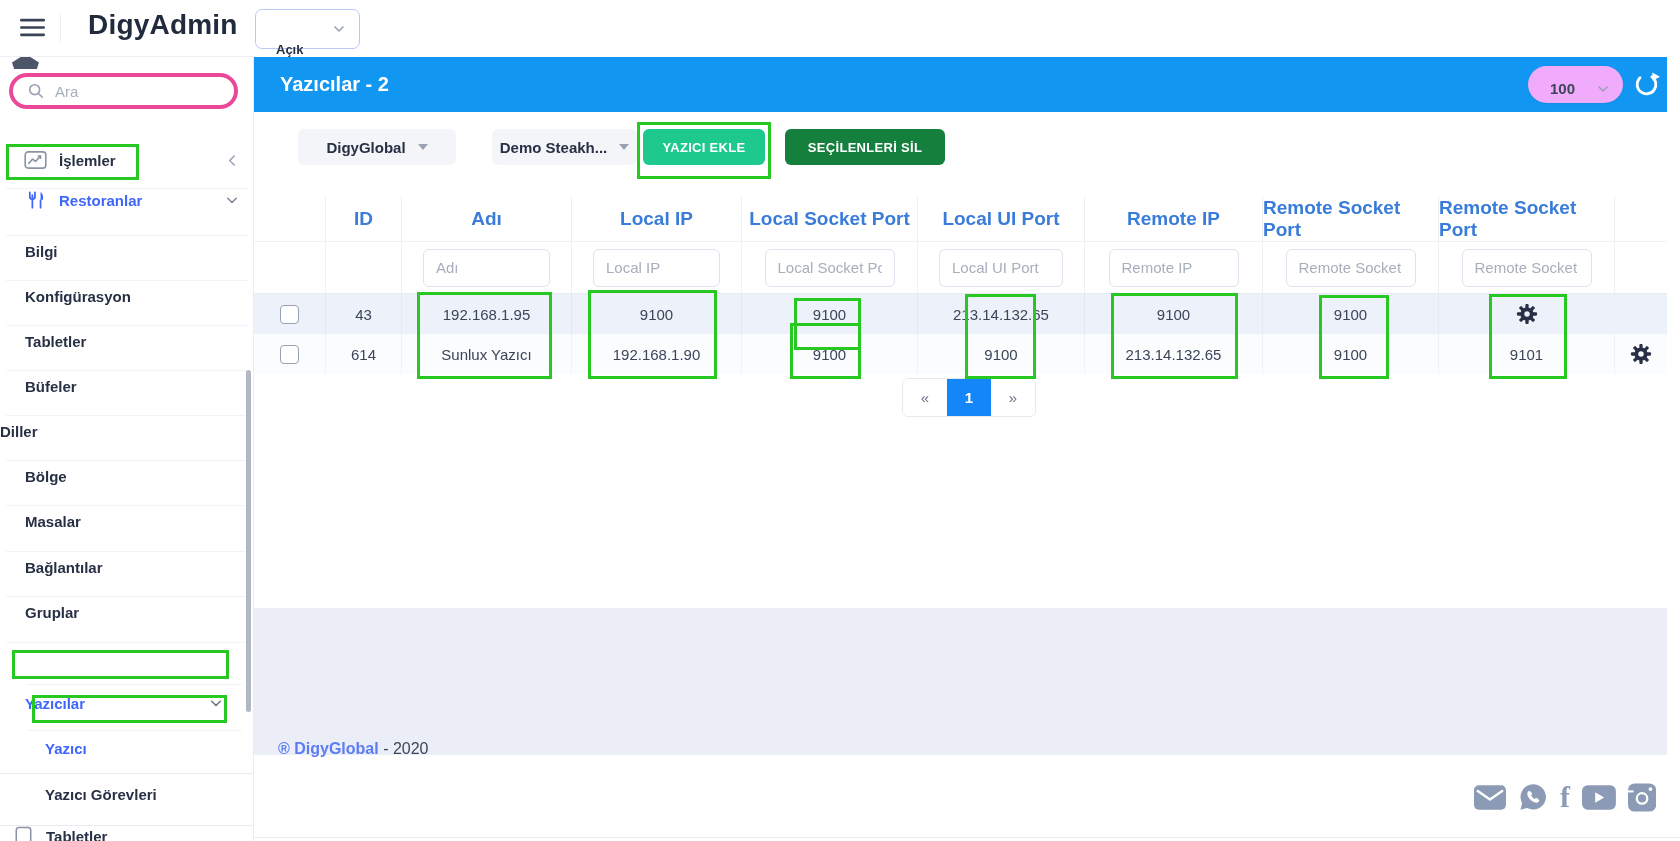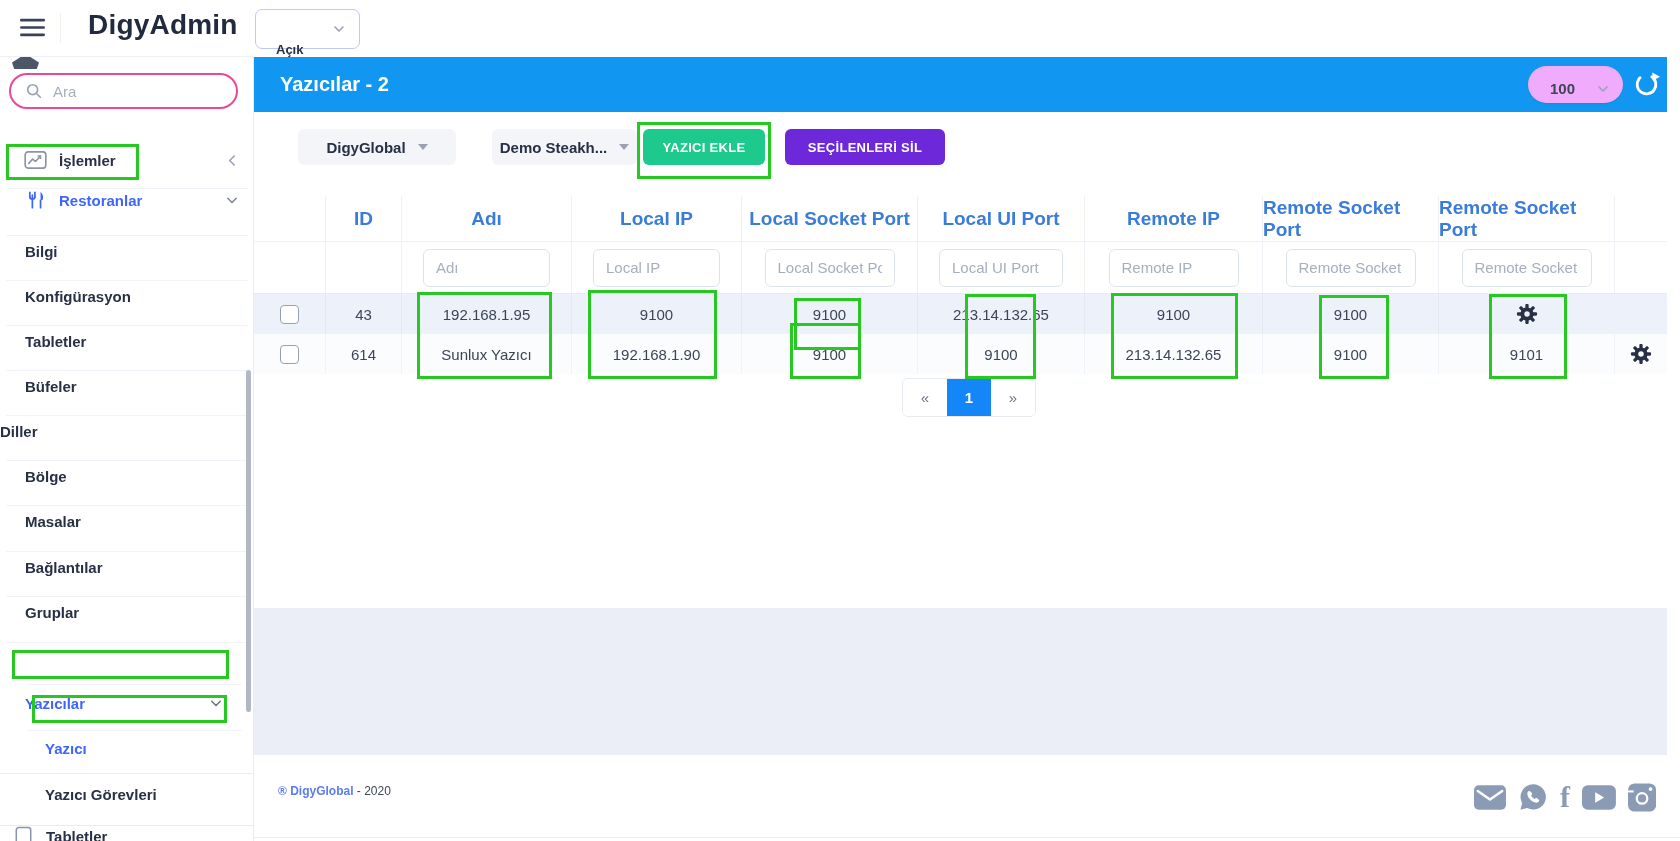--- a/index.html
+++ b/index.html
@@ -18,21 +18,21 @@
     border:1px solid #bcc9f6; border-radius:7px; display:flex; align-items:center; justify-content:space-between;
     padding:0 14px 0 20px; cursor:pointer; }
   .acik-btn span { font-size:13px; font-weight:700; color:#273044;margin-top:40px; }
 
   
   .sidebar { position:absolute; left:0; top:57px; width:254px; height:784px; background:#fff;
     border-right:1px solid #e9ecf3; overflow:hidden; z-index:4; }
   .side-top-line { position:absolute; left:0; top:56px; width:254px; height:1px; background:#eef0f5; z-index:6; }
   .partial-icon { position:absolute; left:12px; top:0px; width:27px; height:12px; background:#4d5568;
     clip-path:polygon(8% 100%, 0 45%, 32% 0, 68% 0, 100% 45%, 92% 100%); }
-  .search-pill { position:absolute; left:9px; top:16px; width:229px; height:36px; border:2px solid #ec4899;
+  .search-pill { position:absolute; left:9px; top:16px; width:229px; height:36px; border:4px solid #ec4899;
     border-radius:18px; display:flex; align-items:center; padding-left:14px; gap:10px; background:#fff; }
   .search-pill .ph { font-size:15px; color:#a7aebc; }
   .srow { position:absolute; left:0; width:254px; display:flex; align-items:center;margin-top:38px; }
   .srow .lbl { font-size:15px; font-weight:700; color:#273044; }
   .srow .lbl.blue, .sub .lbl.blue { color:#3f66fb; }
   .sub .lbl { font-size:15px; font-weight:700; color:#273044; }
   .chev-right { position:absolute; right:18px; }
   .divider { position:absolute; left:6px; width:242px; height:1px; background:#f1f3f8; }
   .divider.full { left:0; width:254px; background:#e9ecf3; }
   .divider.short { left:27px; width:215px; }
@@ -81,21 +81,21 @@
 
   
   .pager { position:absolute; left:902px; top:378px; display:flex; border:1px solid #e7eaf1; border-radius:6px;
     overflow:hidden; background:#fff; z-index:2; }
   .pager .pcell { width:44px; height:37px; display:flex; align-items:center; justify-content:center;
     font-size:15px; color:#6a7385; cursor:pointer; border:none; background:#fff; font-family:inherit; }
   .pager .pcell.active { background:#1486f8; color:#fff; font-weight:700; }
 
   
   .grayband { position:absolute; left:254px; top:608px; width:1413px; height:147px; background:#ebeef6; }
-  .footer-text { position:absolute; left:278px; top:784px; font-size:12px; color:#3c4656; }
+  .footer-text { position:absolute; left:278px; top:740px; font-size:16px; color:#3c4656; }
   .footer-text .brand { color:#5b7cf2; font-weight:700; }
   .social { position:absolute; left:1474px; top:781px; width:182px; height:32px; display:flex;
     align-items:center; gap:12px; }
   .social > * { cursor:pointer; }
   .fb-f { font-size:30px; font-weight:700; color:#8c9bb5; line-height:26px; font-family:"Liberation Serif", serif; }
   .footer-line { position:absolute; left:254px; top:837px; width:1426px; height:1px; background:#eaedf3; }
 
   
   .annot { position:absolute; border:3px solid #26c821; z-index:60; pointer-events:none; background:transparent; }
 </style>
@@ -254,21 +254,21 @@
 
 <div class="ddl" style="left:298px;width:158px;">
   <span>DigyGlobal</span>
   <i class="caret"></i>
 </div>
 <div class="ddl" style="left:492px;width:145px;">
   <span>Demo Steakh...</span>
   <i class="caret"></i>
 </div>
 <button class="btn green" style="left: 643px; width: 122px; background: rgb(29, 201, 141);">YAZICI EKLE</button>
-<button class="btn orange" style="left: 785px; width: 160px; background: #6d28d9;">SEÇİLENLERİ SİL</button>
+<button class="btn orange" style="left: 785px; width: 160px; background: #15803d;">SEÇİLENLERİ SİL</button>
 
 <div class="tablewrap">
 
   <div class="trow thead">
     <div style="color: rgb(58, 124, 217);"></div>
     <div style="color: rgb(58, 124, 217);">ID</div>
     <div style="color: rgb(58, 124, 217);">Adı</div>
     <div style="color: rgb(58, 124, 217);">Local IP</div>
     <div style="color: rgb(58, 124, 217);">Local Socket Port</div>
     <div style="color: rgb(58, 124, 217);">Local UI Port</div>

